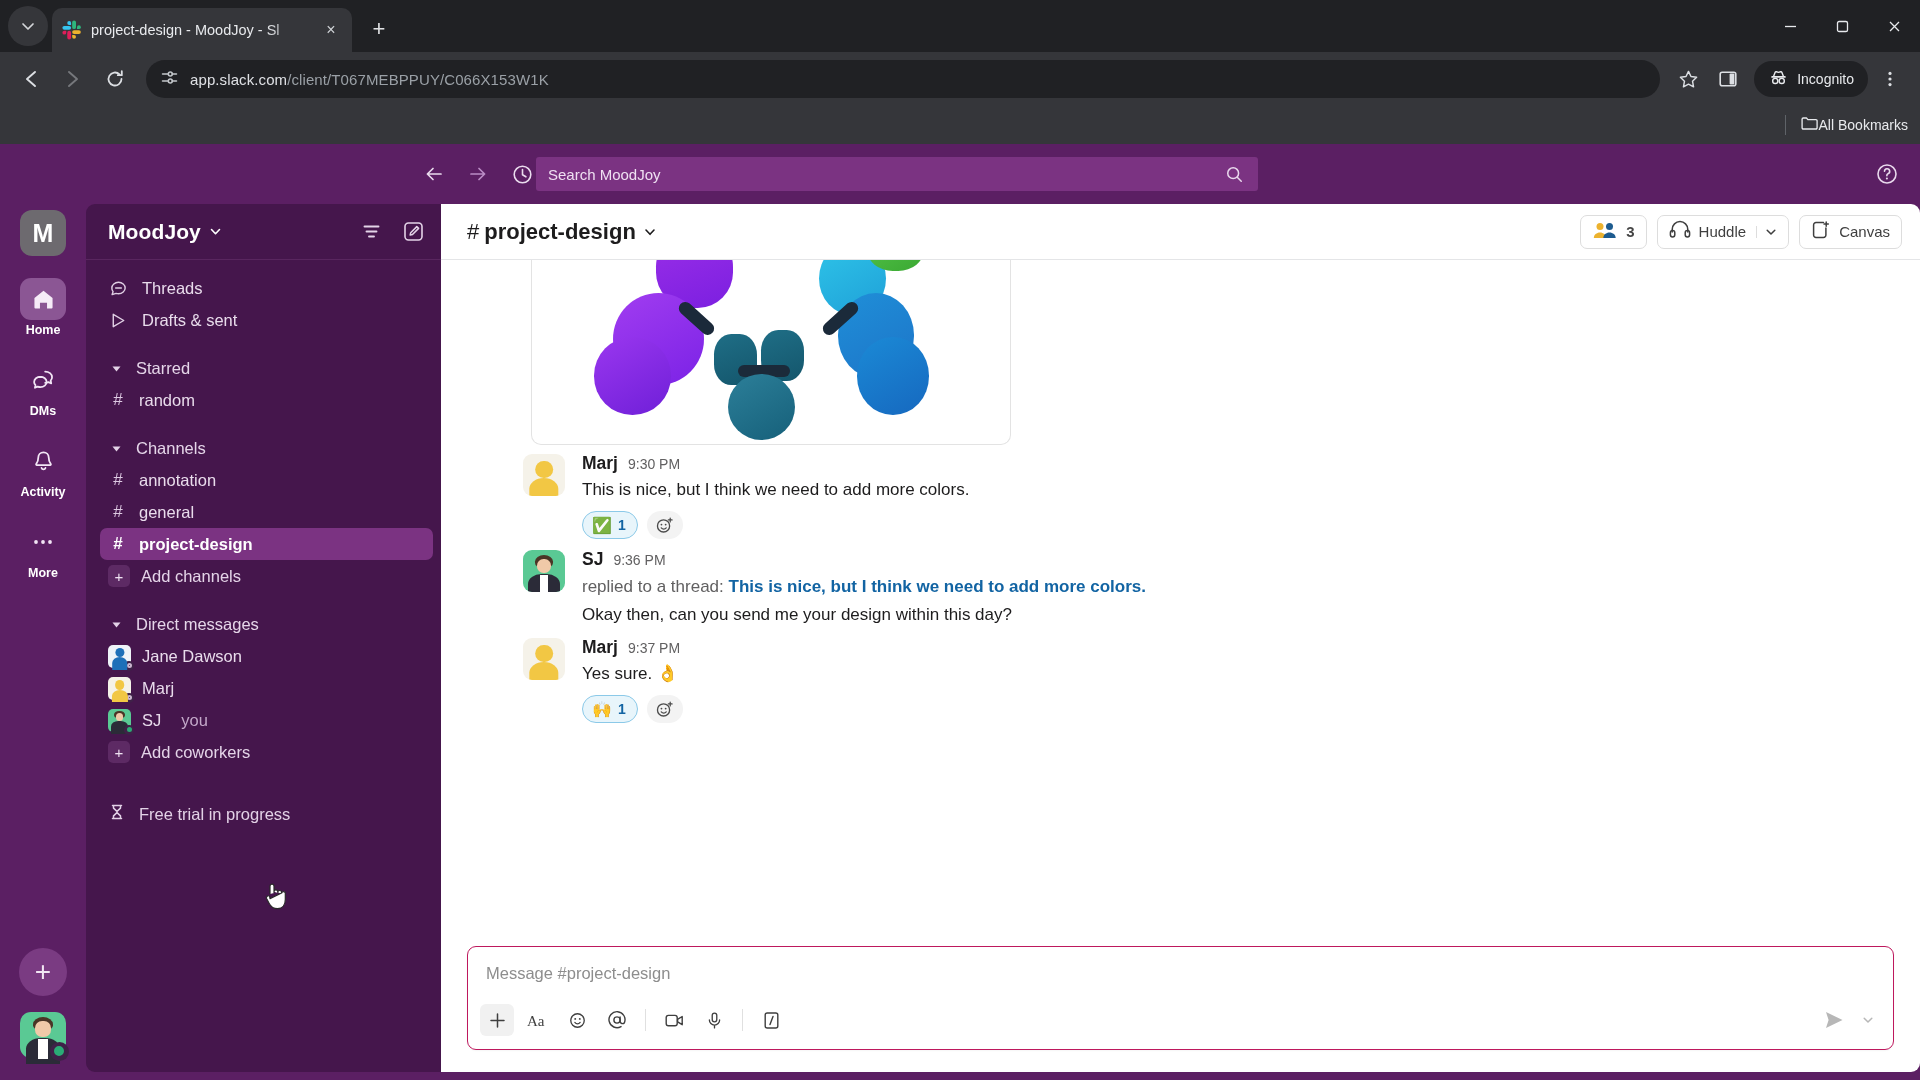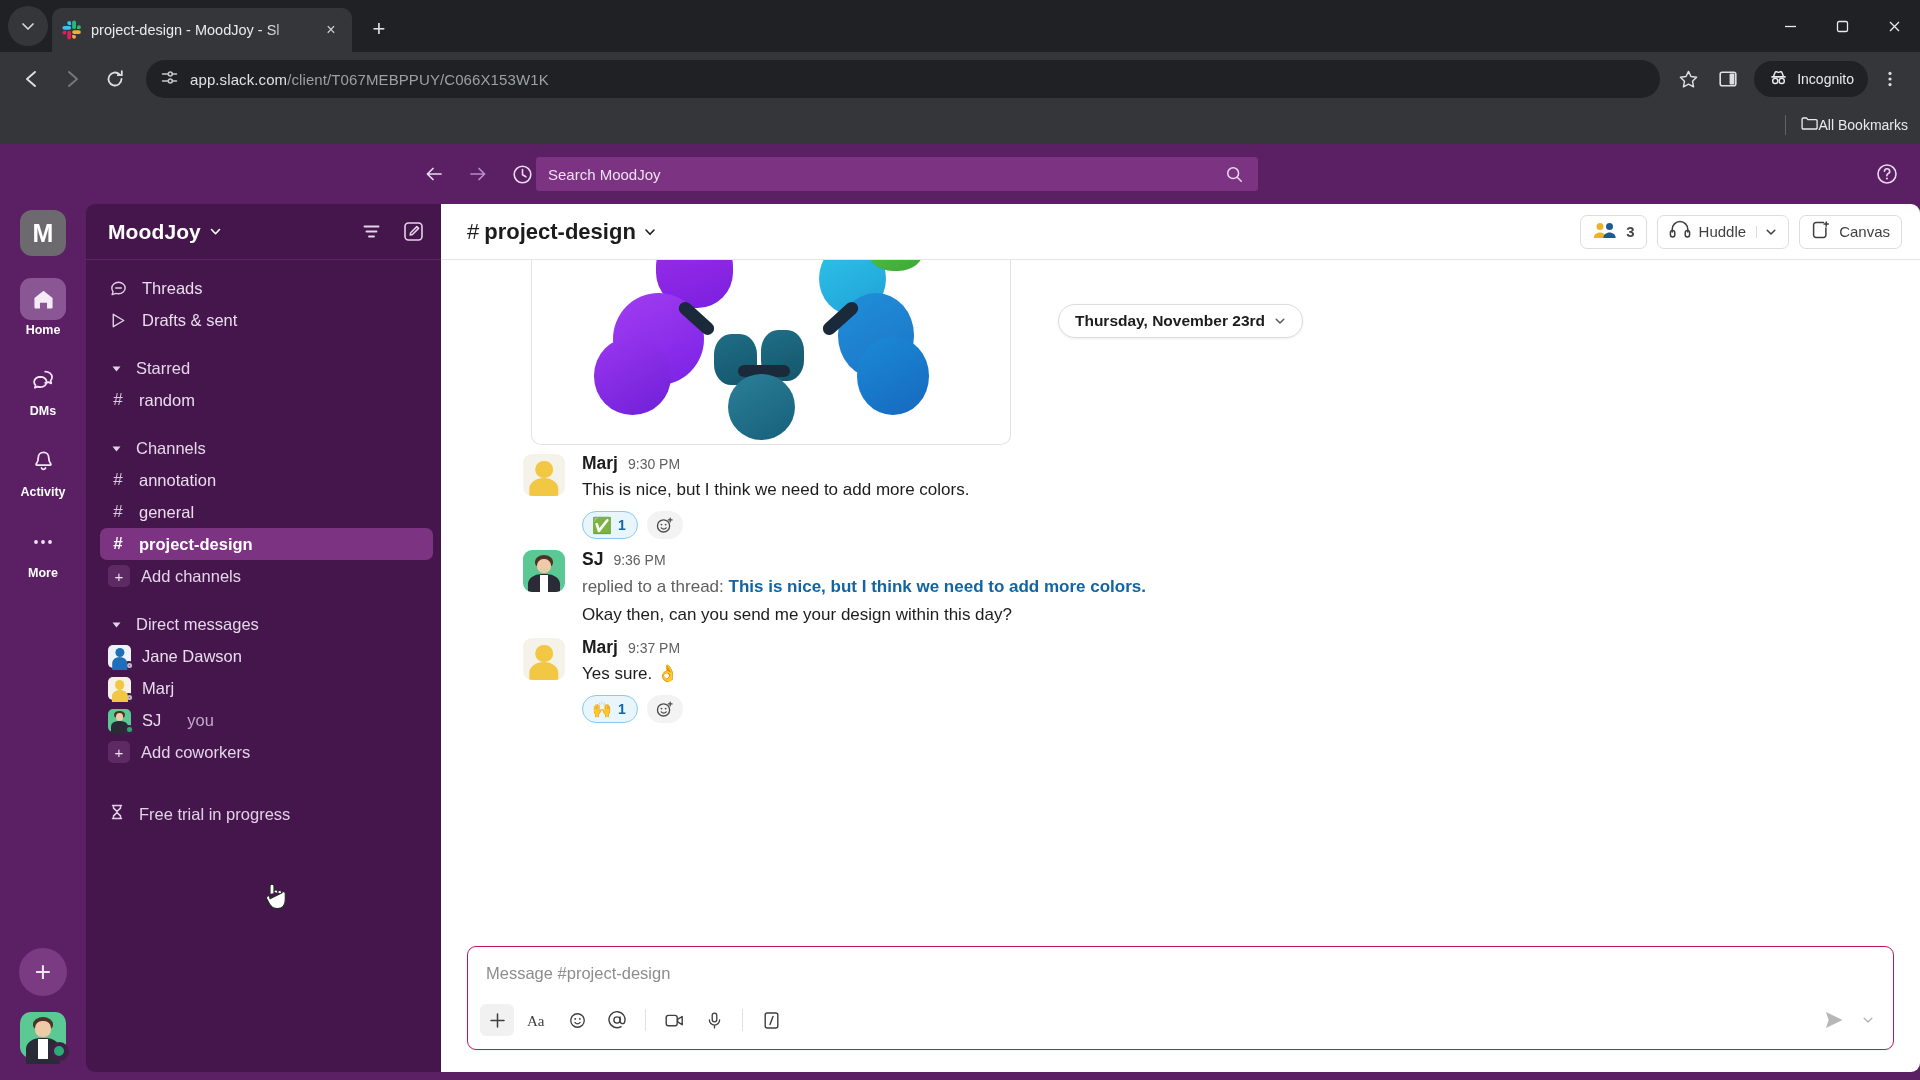--- a/index.html
+++ b/index.html
@@ -104,21 +104,21 @@
   .sb-section { height:32px; display:flex; align-items:center; gap:12px; padding:0 14px 0 22px; color:#e5d6e9; font-size:16.5px; margin-top:16px; }
   .sb-section .tri { width:16px; display:flex; align-items:center; justify-content:center; color:#e3d2e7; }
   .sb-chan { height:32px; display:flex; align-items:center; gap:11px; padding:0 14px 0 22px; color:#e9dcec; font-size:16.5px; }
   .sb-chan .hash { font-size:17px; color:#ddc9e2; width:20px; text-align:center; flex:none; }
   .sb-chan.active { background:#7b3382; color:#fff; font-weight:700; border-radius:7px; margin:0 8px 0 14px; padding-left:8px; }
   .sb-chan.active .hash { color:#fff; }
   .sb-add { height:32px; display:flex; align-items:center; gap:11px; padding:0 14px 0 22px; color:#e4d4e8; font-size:16.5px; }
   .sb-add .plusbox { width:22px; height:22px; border-radius:5px; background:#5d2a64; display:flex; align-items:center; justify-content:center; font-size:15px; color:#efe2f2; flex:none; }
   .sb-dm { height:32px; display:flex; align-items:center; gap:11px; padding:0 14px 0 22px; color:#e9dcec; font-size:16.5px; }
   .dm-av { width:23px; height:23px; border-radius:5px; flex:none; position:relative; }
-  .sb-dm .you { color:#c3a8c9; font-weight:400; margin-left:15px;text-align:right; }
+  .sb-dm .you { color:#c3a8c9; font-weight:400; margin-left:9px;text-align:right; }
   .sb-trial { height:32px; display:flex; align-items:center; gap:13px; padding:0 14px 0 22px; color:#e2d1e6; font-size:16.5px; margin-top:30px; }
 
   
   .main { flex:1; background:#fff; border-radius:0 9px 9px 0; display:flex; flex-direction:column; min-width:0; overflow:hidden; }
   .ch-head { height:56px; flex:none; display:flex; align-items:center; padding:0 18px 0 26px; border-bottom:1px solid #e4e5e7; }
   .ch-name { font-size:22px; font-weight:700; color:#1d1c1d; display:flex; align-items:center; gap:5px; }
   .ch-name .h { font-weight:500; }
   .ch-spacer { flex:1; }
   .ch-actions { display:flex; align-items:center; gap:10px; }
   .pill { height:34px; border:1px solid #dddddd; border-radius:7px; display:flex; align-items:center; gap:8px; padding:0 11px; background:#fff; }
@@ -608,30 +608,20 @@
                     <path d="M15.2 2v4.3M13 4.1h4.3" stroke="#3f3f3f" stroke-width="1.5" stroke-linecap="round"></path>
                   </svg>
               </span>
               <span class="lbl">Canvas</span>
             </div>
           </div>
         </div>
 
         <div class="msgs">
 
-          <div class="datepill-wrap">
-            <div class="datepill">
-              <span>Thursday, November 23rd</span>
-              <span class="cv">
-                <svg width="12" height="12" viewBox="0 0 12 12">
-                    <path d="M2.2 4.2L6 8l3.8-3.8" stroke="#5b5b5b" stroke-width="1.5" fill="none" stroke-linecap="round" stroke-linejoin="round"></path>
-                  </svg>
-              </span>
-            </div>
-          </div>
 
           <div class="msglist">
 
             <div class="img-attach">
               <div class="art">
                 <span class="blob" style="left:26%;top:-16%;width:16%;height:42%;border-radius:46%;background:linear-gradient(160deg,#9b2fe8,#7b1fe0);"></span>
                 <span class="blob" style="left:17%;top:18%;width:19%;height:50%;border-radius:50%;background:linear-gradient(150deg,#a13df0,#7b22e6);"></span>
                 <span class="blob" style="left:13%;top:42%;width:16%;height:42%;border-radius:50%;background:linear-gradient(150deg,#9a37ef,#6f1fd8);"></span>
                 <span class="bar" style="left:30%;top:28%;width:9%;height:7%;transform:rotate(42deg);"></span>
                 <span class="blob" style="left:38%;top:40%;width:9%;height:28%;border-radius:40%;background:linear-gradient(160deg,#1f6e86,#14566c);"></span>

